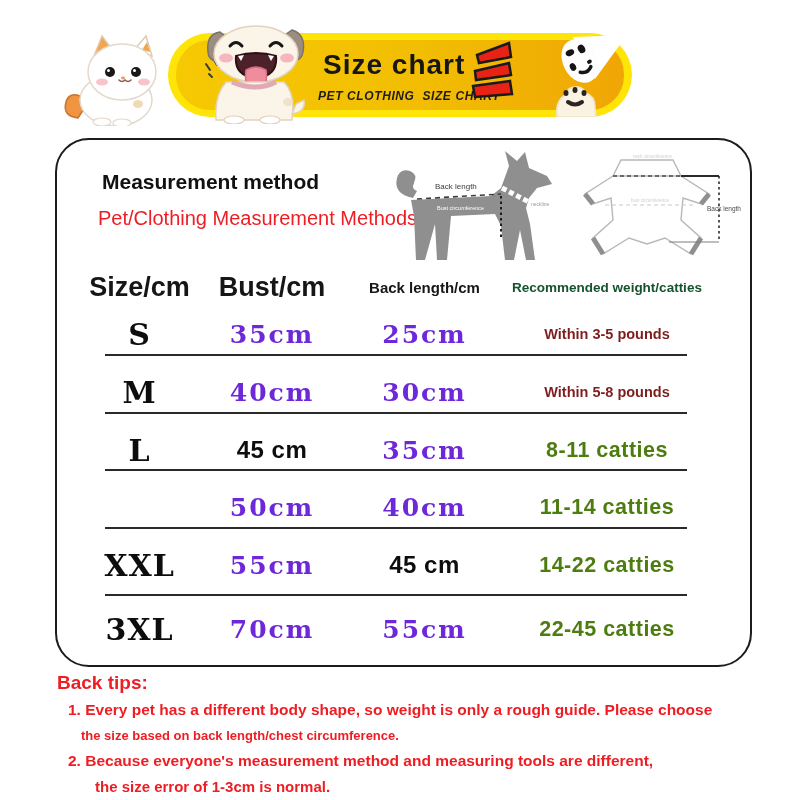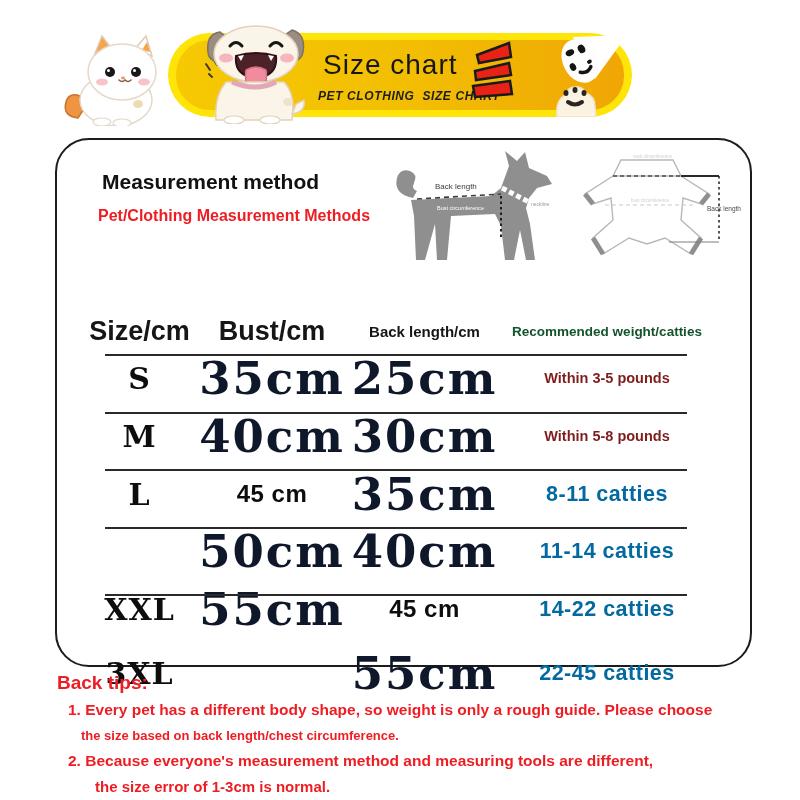--- a/index.html
+++ b/index.html
@@ -4,56 +4,56 @@
 <style>
   html,body{margin:0;padding:0;background:#fff;}
   .page{position:relative;width:800px;height:800px;background:#fff;overflow:hidden;
         font-family:"Liberation Sans",sans-serif;color:#111;}
 
   
   .banner{position:absolute;left:168px;top:33px;width:464px;height:84px;
           background:#ffe408;border-radius:42px;}
   .banner-inner{position:absolute;left:8px;top:7px;right:8px;bottom:7px;border-radius:34px;
           background:linear-gradient(90deg,#f6c903 0%,#f2bd02 55%,#f0a606 100%);}
-  .banner-title{position:absolute;left:155px;top:16px;font-size:28px;font-weight:normal;
+  .banner-title{position:absolute;left:155px;top:16px;font-size:28px;font-weight:bold;
           color:#161616;letter-spacing:1px;}
   .banner-sub{position:absolute;left:150px;top:56px;font-size:12px;font-weight:bold;
           font-style:italic;color:#1d1d1d;letter-spacing:0.6px;white-space:pre;}
   .red-stack{position:absolute;left:295px;top:8px;}
   .paws{position:absolute;right:2px;top:0;}
 
   .cat-illo{position:absolute;left:58px;top:34px;}
   .dog-illo{position:absolute;left:168px;top:24px;}
 
   
   .card{position:absolute;left:55px;top:138px;width:693px;height:525px;background:#fff;
         border:2px solid #1c1c1c;border-radius:34px;}
   .mm-head{position:absolute;left:45px;top:30px;font-size:21px;font-weight:bold;color:#111;}
-  .mm-sub{position:absolute;left:41px;top:67px;font-size:16px;font-weight:bold;color:#ee1d23;}
+  .mm-sub{position:absolute;left:41px;top:67px;font-size:20px;font-weight:normal;color:#ee1d23;}
   .dog-diagram{position:absolute;left:332px;top:6px;}
   .clothes-diagram{position:absolute;left:512px;top:10px;}
 
   
   .trow{position:absolute;left:0;width:100%;height:44px;}
   .trow .c{position:absolute;top:0;height:44px;display:flex;align-items:center;justify-content:center;
-           text-align:center;white-space:nowrap;margin-top:44px;}
+           text-align:center;white-space:nowrap;}
   .col-size{left:30px;width:105px;}
   .col-bust{left:135px;width:160px;}
   .col-back{left:295px;width:145px;}
   .col-weight{left:430px;width:240px;}
   .hdr-big{font-size:27px;font-weight:bold;color:#161616;}
   .hdr-sm{font-size:15px;font-weight:bold;color:#161616;}
   .hdr-xs{font-size:13.5px;font-weight:bold;color:#14532d;}
   .mono{font-family:"DejaVu Serif","Liberation Serif",serif;font-weight:bold;
-        font-size:45px;letter-spacing:2px;color:#0f172a;}
+        font-size:25px;letter-spacing:2px;color:#6d28d9;}
   .sizecell{font-family:"DejaVu Serif","Liberation Serif",serif;font-weight:bold;
         font-size:30px;letter-spacing:1px;color:#0d0d0d;}
   .alt{font-size:24px;font-weight:bold;color:#0d0d0d;letter-spacing:0.5px;}
   .wsmall{font-size:14.5px;font-weight:bold;color:#7f1d1d;}
-  .wbig{font-size:21.5px;font-weight:bold;color:#0369a1;letter-spacing:0.5px;}
+  .wbig{font-size:21.5px;font-weight:bold;color:#4d7c0f;letter-spacing:0.5px;}
   .sep{position:absolute;left:48px;width:582px;height:0;border-top:2px solid #2a2a2a;}
 
   
   .tips{position:absolute;left:0;top:0;width:800px;color:#ee1d23;}
   .tips-head{position:absolute;left:57px;top:672px;font-size:19px;font-weight:bold;}
   .tip-l1a{position:absolute;left:68px;top:701px;font-size:15.5px;font-weight:bold;}
   .tip-l2a{position:absolute;left:81px;top:728px;font-size:13px;font-weight:bold;}
   .tip-l1b{position:absolute;left:68px;top:752px;font-size:15.5px;font-weight:bold;}
   .tip-l2b{position:absolute;left:95px;top:778px;font-size:15px;font-weight:bold;}
 </style>
@@ -227,20 +227,21 @@
     <div class="trow" style="top:403px">
       <span class="c col-size sizecell">XXL</span>
       <span class="c col-bust mono">55cm</span>
       <span class="c col-back alt">45 cm</span>
       <span class="c col-weight wbig">14-22 catties</span>
     </div>
     <div class="sep" style="top:454px"></div>
 
     <div class="trow" style="top:467px">
       <span class="c col-size sizecell">3XL</span>
+      <span class="c col-bust mono">70cm</span>
       <span class="c col-back mono">55cm</span>
       <span class="c col-weight wbig">22-45 catties</span>
     </div>
   </div>
 
   <div class="tips">
     <div class="tips-head">Back tips:</div>
     <div class="tip-l1a">1. Every pet has a different body shape, so weight is only a rough guide. Please choose</div>
     <div class="tip-l2a">the size based on back length/chest circumference.</div>
     <div class="tip-l1b">2. Because everyone's measurement method and measuring tools are different,</div>

